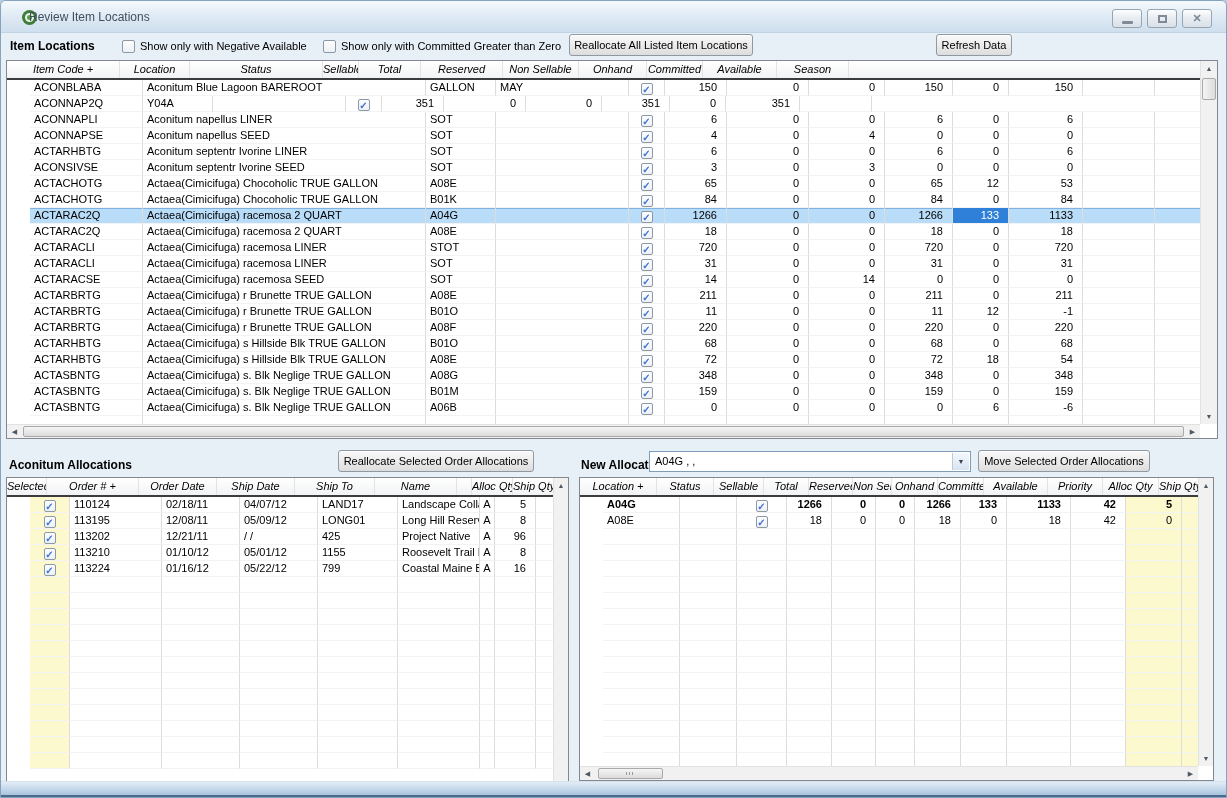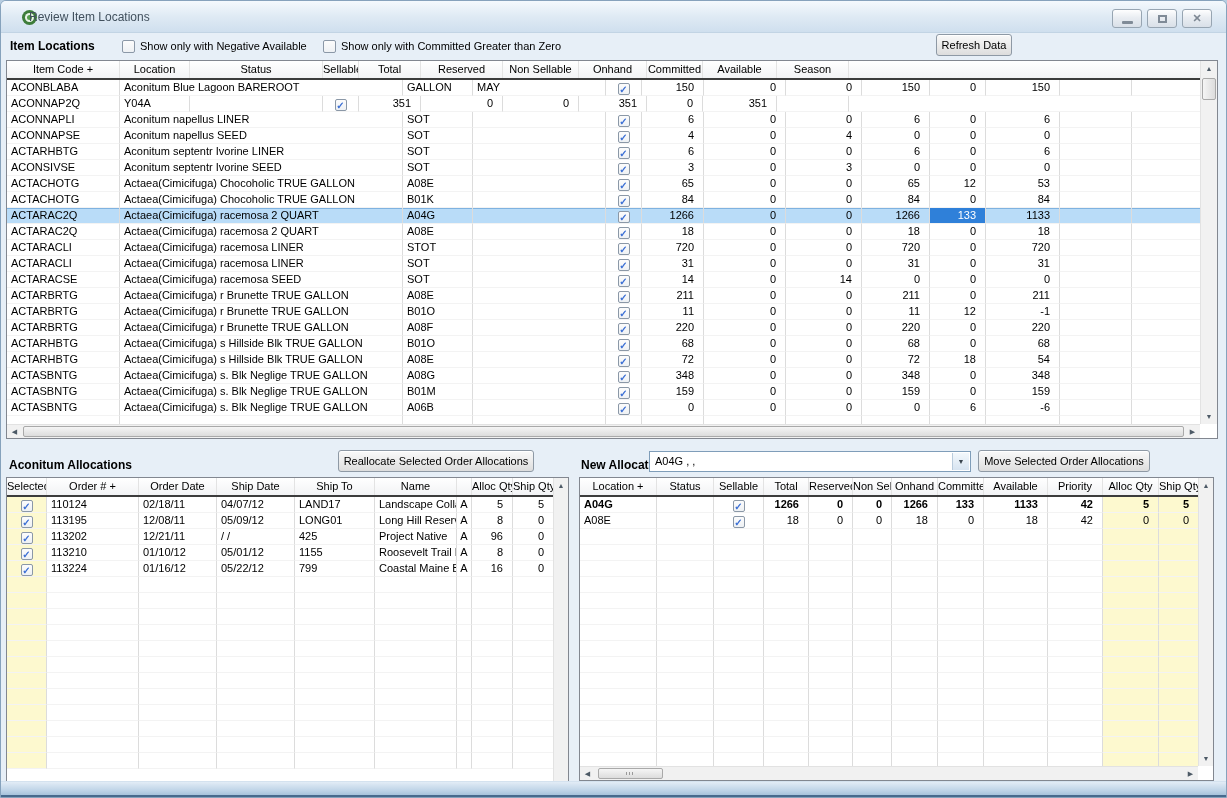--- a/index.html
+++ b/index.html
@@ -18,23 +18,23 @@
   .glyph-restore{position:absolute;left:10px;top:5px;width:9px;height:8px;border:2px solid #808b97;}
 
   .toolbar-label{position:absolute;left:9px;top:38px;font-size:12px;font-weight:bold;color:#000;}
   .chk{display:inline-block;width:13px;height:13px;border:1px solid #8b98a7;border-radius:2px;background:linear-gradient(#fcfcfc,#eef1f4);vertical-align:middle;text-align:center;}
   .chk .tick{display:block;font-size:11px;line-height:12px;color:#3b6fd4;font-weight:bold;}
   .cbgroup{position:absolute;top:39px;font-size:11px;color:#000;}
   .cbgroup .chk{margin-right:5px;margin-top:-2px;}
   .btn{position:absolute;height:22px;border:1px solid #8e99a5;border-radius:3px;background:linear-gradient(#f9f9f9,#ececec 50%,#dddddd);font-size:11px;line-height:20px;text-align:center;color:#000;box-shadow:inset 0 1px 0 #fff;}
 
   .tbl{position:absolute;background:#fff;border:1px solid #828790;}
-  .hdr{position:absolute;left:0;top:0;height:19px;display:flex;border-bottom:2px solid #3c3c3c;background:linear-gradient(#ffffff,#f2f3f5);}
+  .hdr{position:absolute;left:0;top:0;height:19px;display:flex;border-bottom:2px solid #3c3c3c;background:linear-gradient(#ffffff,#f2f3f5);font-style:italic;}
   .hcell{flex:none;height:17px;font-size:11px;line-height:16px;text-align:center;border-right:1px solid #e3e3e3;overflow:hidden;white-space:nowrap;color:#000;}
-  .body{position:absolute;left:0;top:19px;overflow:hidden;background:#fff;}
+  .body{position:absolute;left:0;top:19px;overflow:hidden;background:#fff;padding-left:23px;}
   .row{display:flex;height:16px;}
   .cell{flex:none;height:16px;font-size:11px;line-height:15px;border-right:1px solid #dcdcdc;border-bottom:1px solid #f3f3f3;overflow:hidden;white-space:nowrap;color:#000;}
   .txt{padding-left:4px;}
   .num{text-align:right;padding-right:9px;}
   .row.selected{background:#b9dcf8;box-shadow:inset 0 1px 0 #7fb2e0,inset 0 -1px 0 #7fb2e0;}
   .row.bold{font-weight:bold;}
   .cell.csel{background:#2f80d9;color:#fff;}
   .yl{background:#fdf9cf;}
   .cbcell{text-align:center;padding-top:1px;}
   .cbcell .chk{width:12px;height:12px;}
@@ -85,20 +85,21 @@
     </div>
   </div>
 
   <div class="toolbar-label">Item Locations</div>
   <div class="cbgroup" style="left:121px;">
     <span class="chk"></span><span>Show only with Negative Available</span>
   </div>
   <div class="cbgroup" style="left:322px;">
     <span class="chk"></span><span>Show only with Committed Greater than Zero</span>
   </div>
+  <div class="btn" style="left:568px;top:33px;width:184px;">Reallocate All Listed Item Locations</div>
   <div class="btn" style="left:935px;top:33px;width:76px;">Refresh Data</div>
 
   <div class="tbl" style="left:5px;top:59px;width:1212px;height:379px;">
     <div class="hdr" style="right:17px;">
       <div class="hcell m1">Item Code +</div>
       <div class="hcell m3">Location</div>
       <div class="hcell m4">Status</div>
       <div class="hcell m5">Sellable</div>
       <div class="hcell m6">Total</div>
       <div class="hcell m7">Reserved</div>

